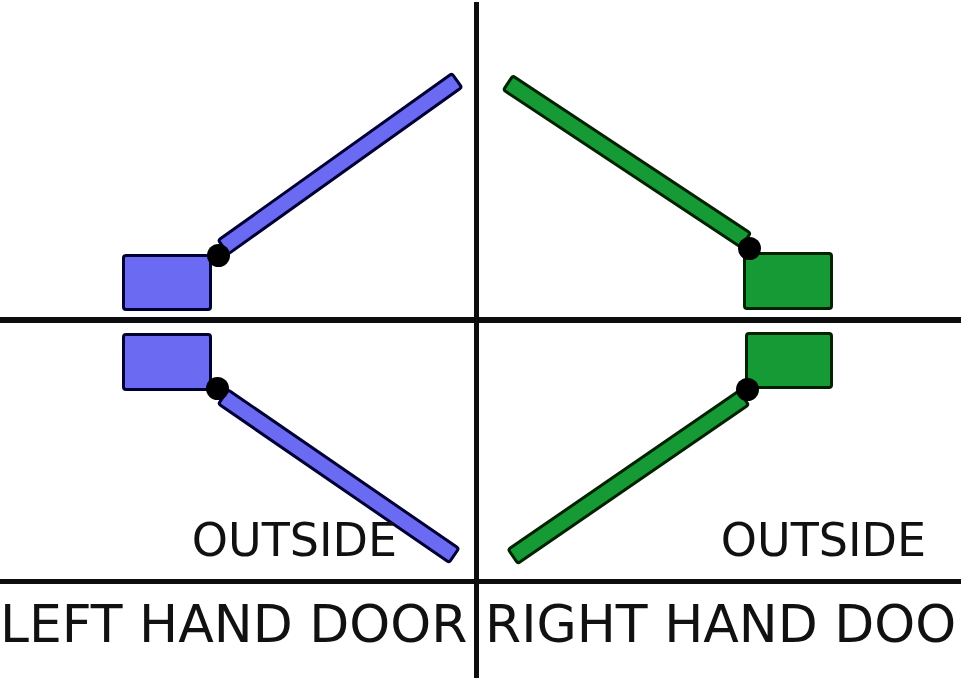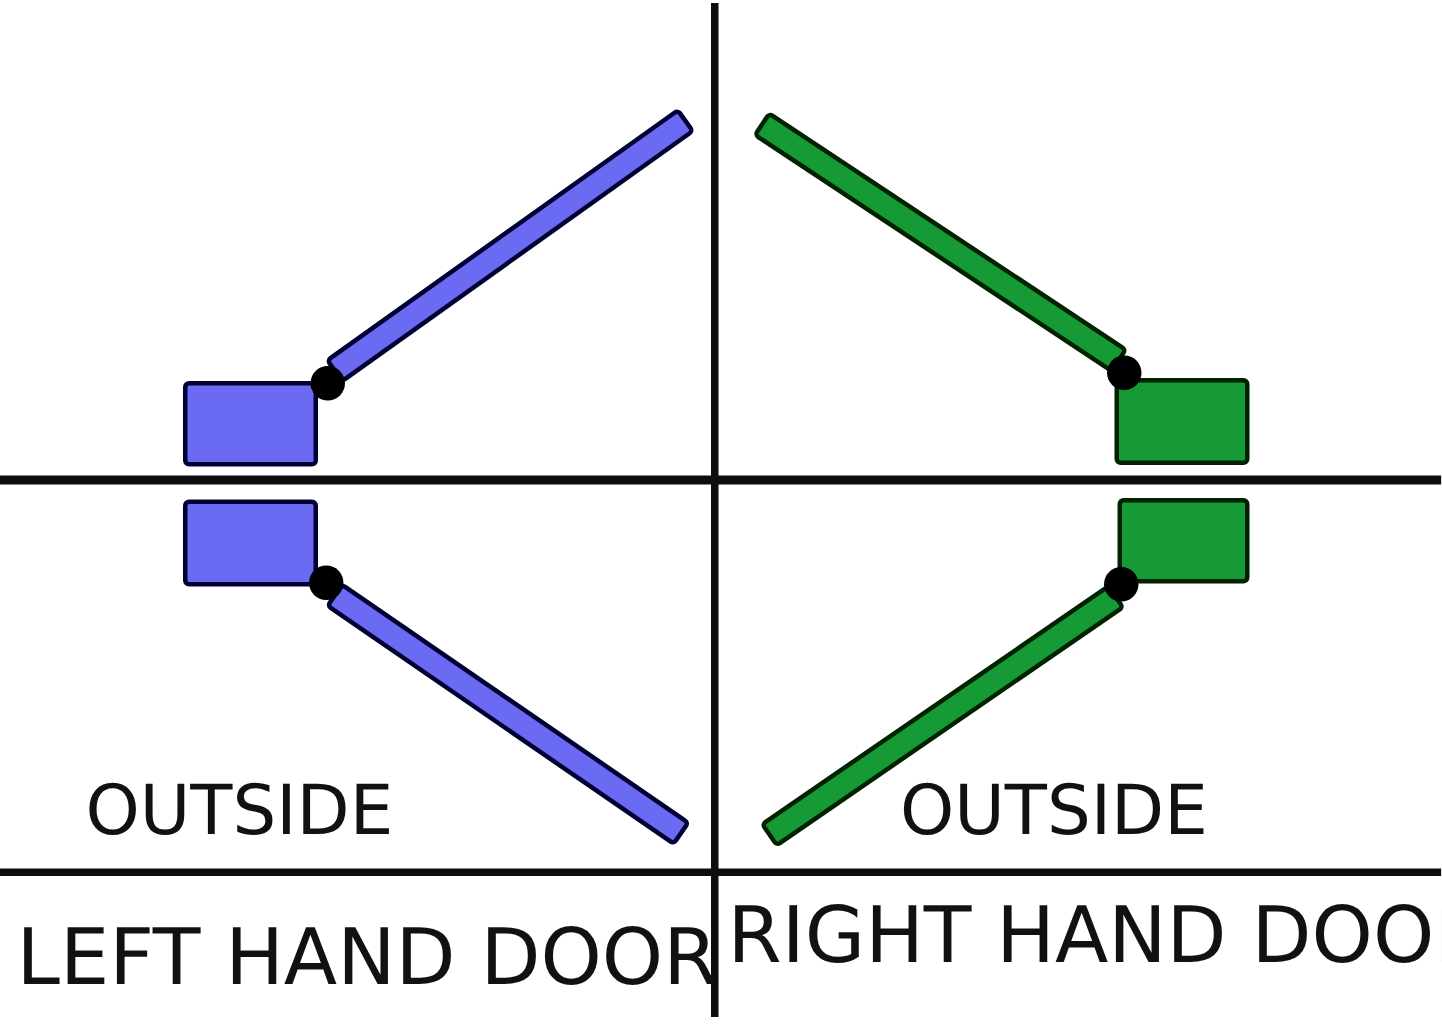--- a/index.html
+++ b/index.html
@@ -76,35 +76,35 @@
     background: var(--hinge, #000000);
     z-index: 5;
   }
   .hinge-tl { left: 207px; top: 244px; }
   .hinge-bl { left: 206px; top: 377px; }
   .hinge-tr { left: 738px; top: 237px; }
   .hinge-br { left: 736px; top: 378px; }
   .label {
     position: absolute;
     color: var(--text, #111111);
-    text-align: left;
+    text-align: right;
     white-space: nowrap;
     line-height: 1;
   }
   .outside {
     font-size: 46px;
     top: 517px;
   }
   .outside-left  { left: 57px;  width: 340px; }
   .outside-right { left: 600px; width: 326px; }
   .caption {
     font-size: 52px;
     top: 598px;
   }
-  .caption-left  { left: 11px;   width: 460px; margin-top: 15px; }
+  .caption-left  { left: 0px;   width: 460px; }
   .caption-right { left: 485px; width: 476px; }
 </style>
 </head>
 <body>
 
 <div id="canvas">
 
   <div class="line v-divider"></div>
   <div class="line wall-line"></div>
   <div class="line caption-line"></div>

